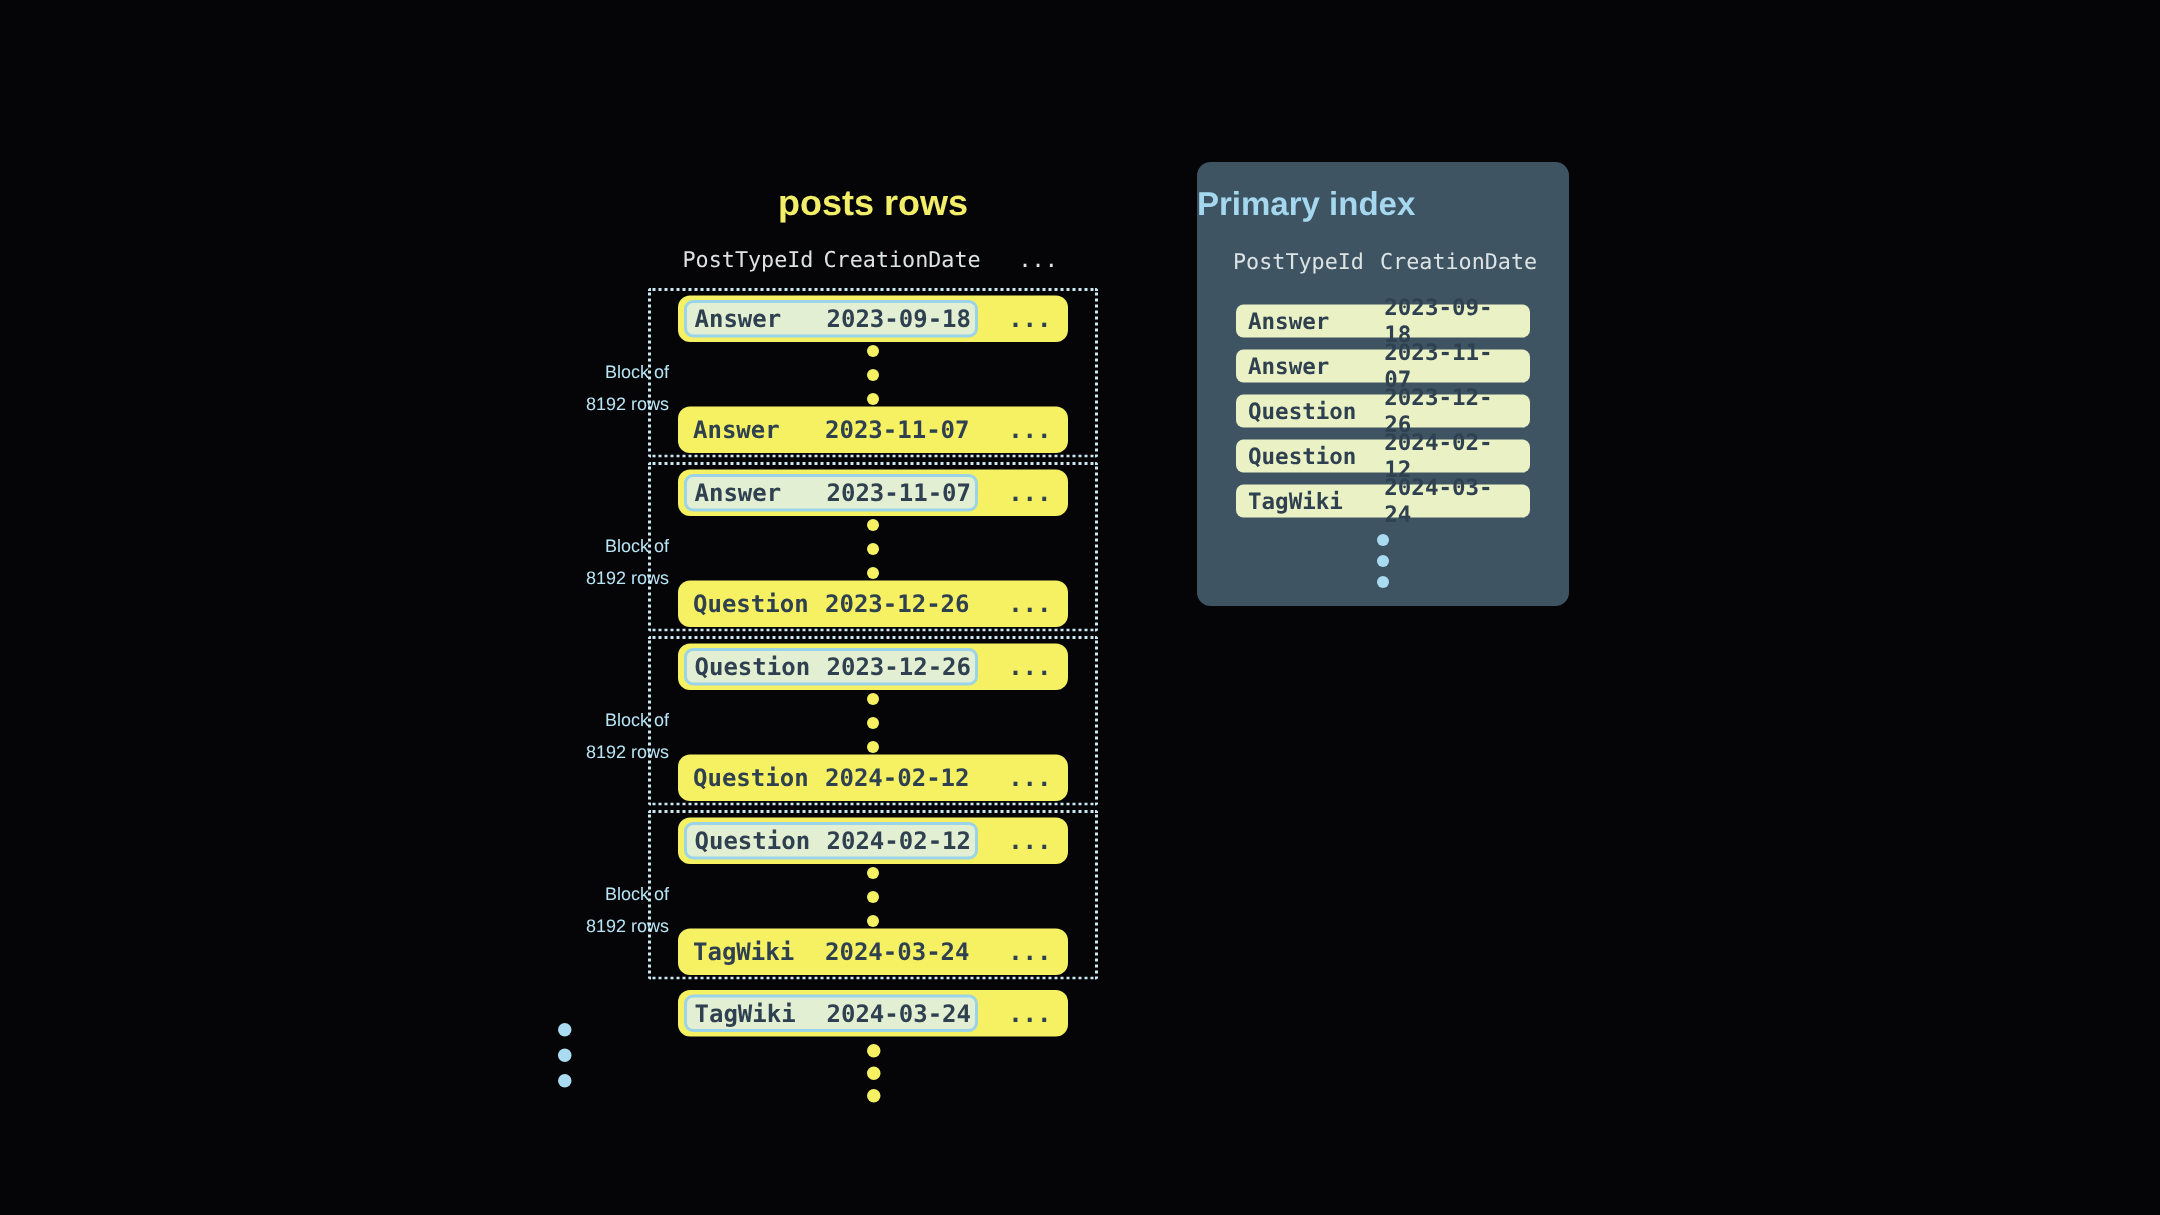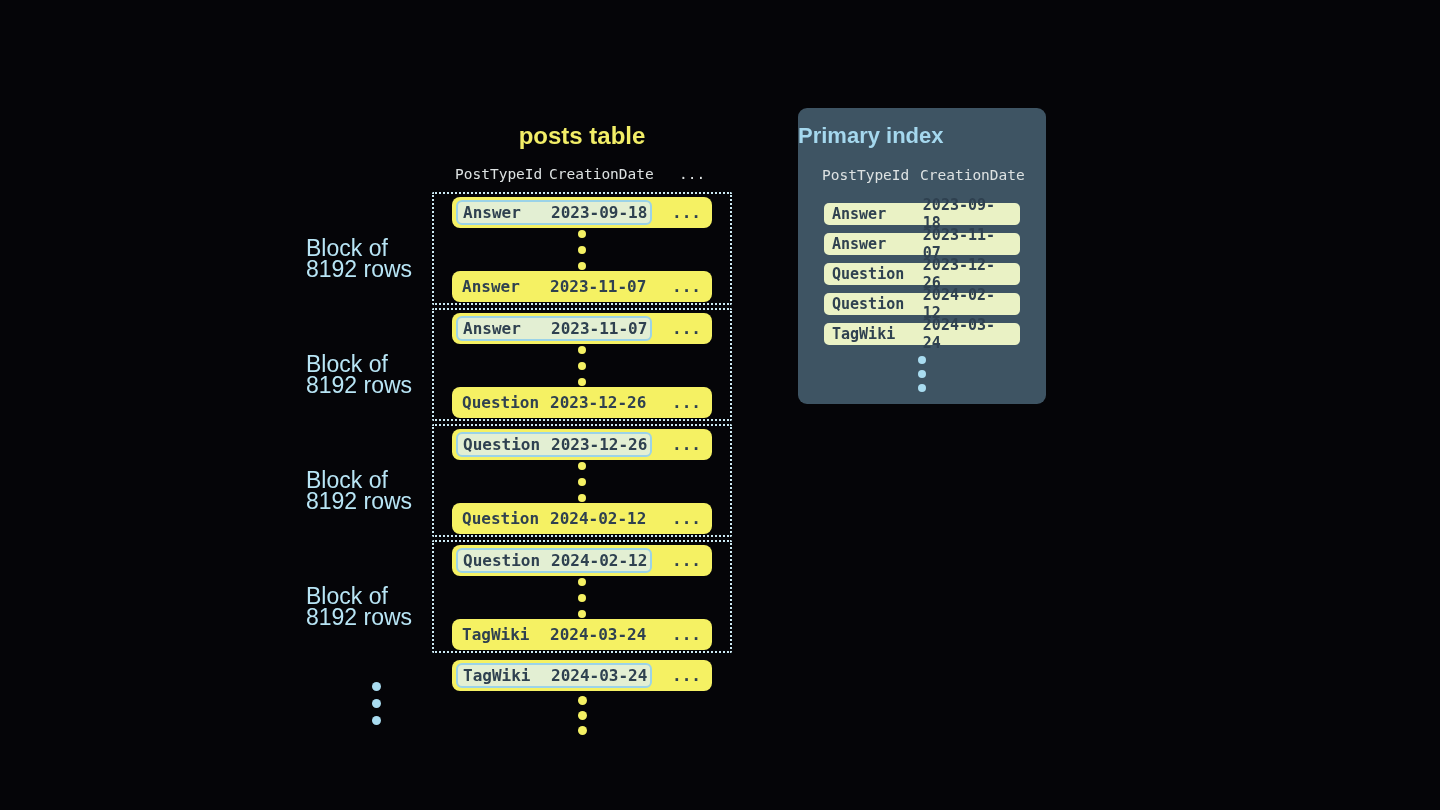--- a/index.html
+++ b/index.html
@@ -57,22 +57,22 @@
     margin-left:4px;height:25px;width:196px;
     background:var(--highlight-green);
     border:2px solid var(--highlight-border);border-radius:6px;
   }
   .hl .type{margin-left:5px;width:88px;}
 
   .vdots{position:absolute;left:0;right:0;top:36px;display:flex;flex-direction:column;align-items:center;gap:8px;}
   .vdots .dot{width:8px;height:8px;border-radius:50%;background:var(--row-yellow);}
 
   .block-label{
-    position:absolute;left:306px;width:140px;text-align:left;
-    color:#B8E5F5;font-size:23px;line-height:21px;
+    position:absolute;left:306px;width:140px;text-align:right;
+    color:#B8E5F5;font-size:12px;line-height:21px;
   }
   .bl1{top:238px}.bl2{top:354px}.bl3{top:470px}.bl4{top:586px}
 
   .overflow-row{left:452px;top:660px;}
 
   .ydots-bottom{position:absolute;left:568px;top:696px;width:28px;display:flex;flex-direction:column;align-items:center;gap:6px;}
   .ydots-bottom .dot{width:9px;height:9px;border-radius:50%;background:var(--row-yellow);}
   .bdots-left{position:absolute;left:362px;top:682px;width:28px;display:flex;flex-direction:column;align-items:center;gap:8px;}
   .bdots-left .dot{width:9px;height:9px;border-radius:50%;background:var(--light-blue);}
 
@@ -101,21 +101,21 @@
   .idx-row .date{margin-left:auto;margin-right:8px;}
 
   .panel-dots{position:absolute;left:0;right:0;top:248px;display:flex;flex-direction:column;align-items:center;gap:6px;}
   .panel-dots .dot{width:8px;height:8px;border-radius:50%;background:var(--light-blue);}
 </style>
 </head>
 <body>
 
 <div class="canvas">
 
-  <div class="posts-title sans">posts table</div>
+  <div class="posts-title sans">posts rows</div>
 
   <div class="table-header">
     <span class="th1">PostTypeId</span>
     <span class="th2">CreationDate</span>
     <span class="thm">...</span>
   </div>
 
   <div class="block-label sans bl1">
     <div>Block of</div>
     <div>8192 rows</div>

